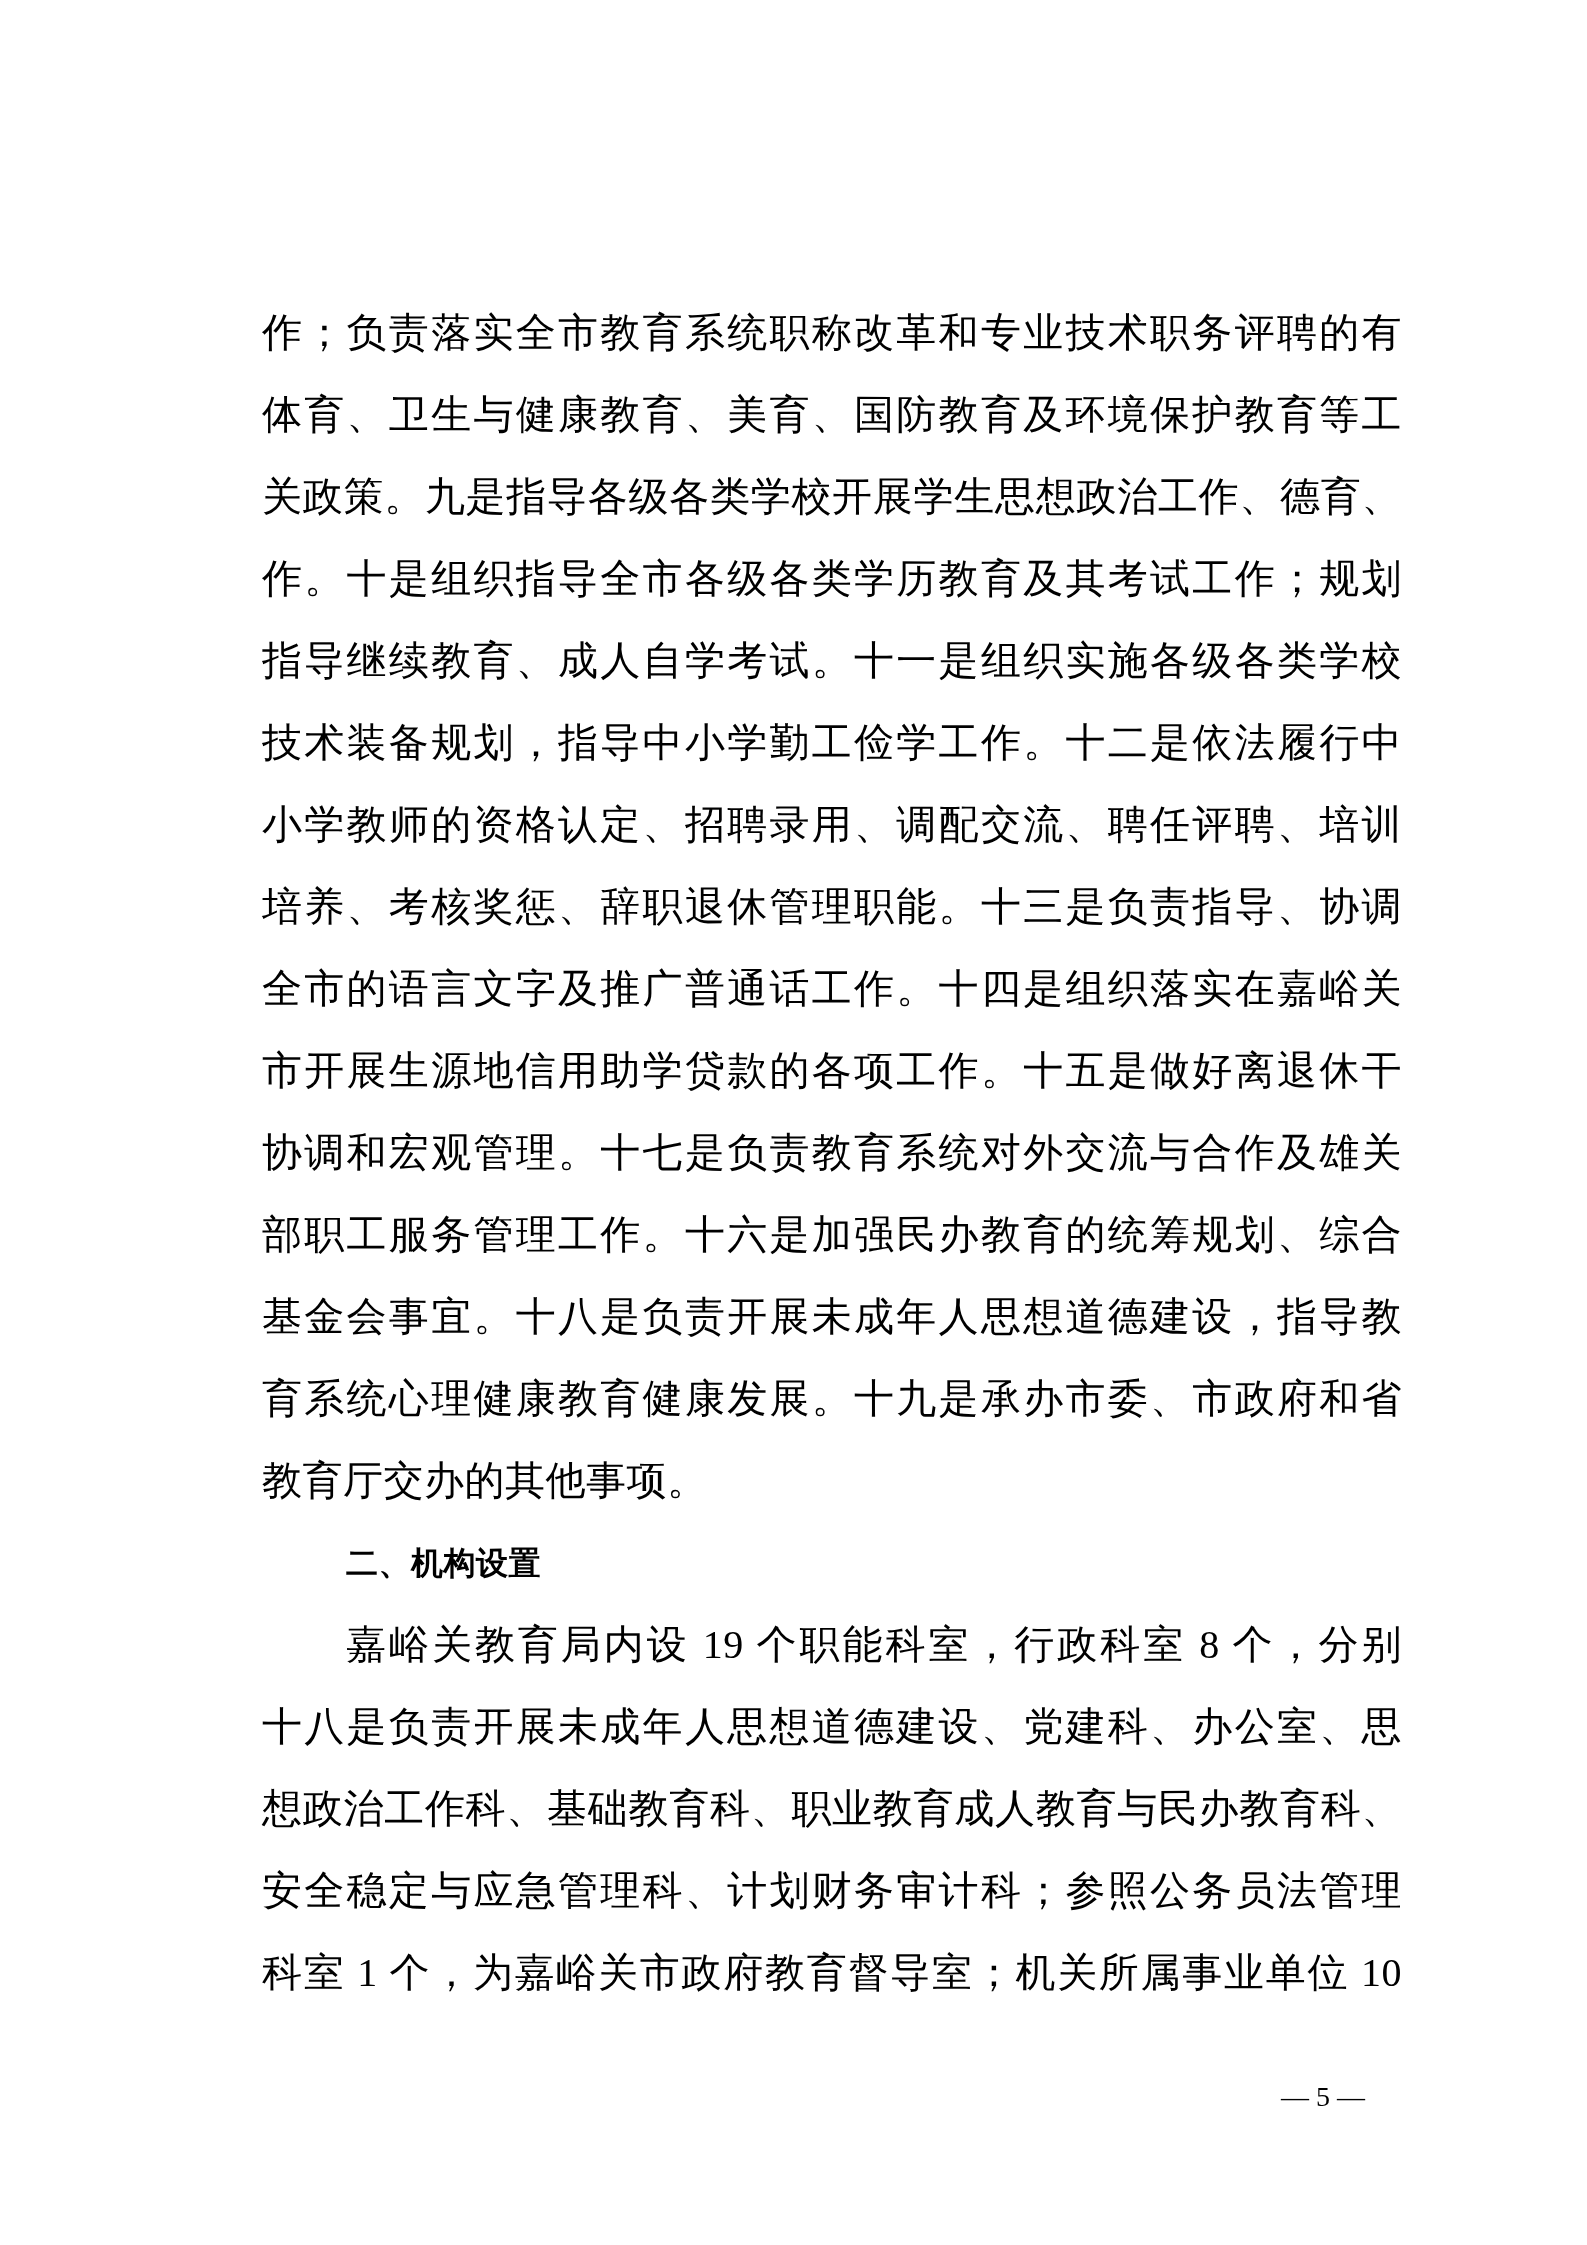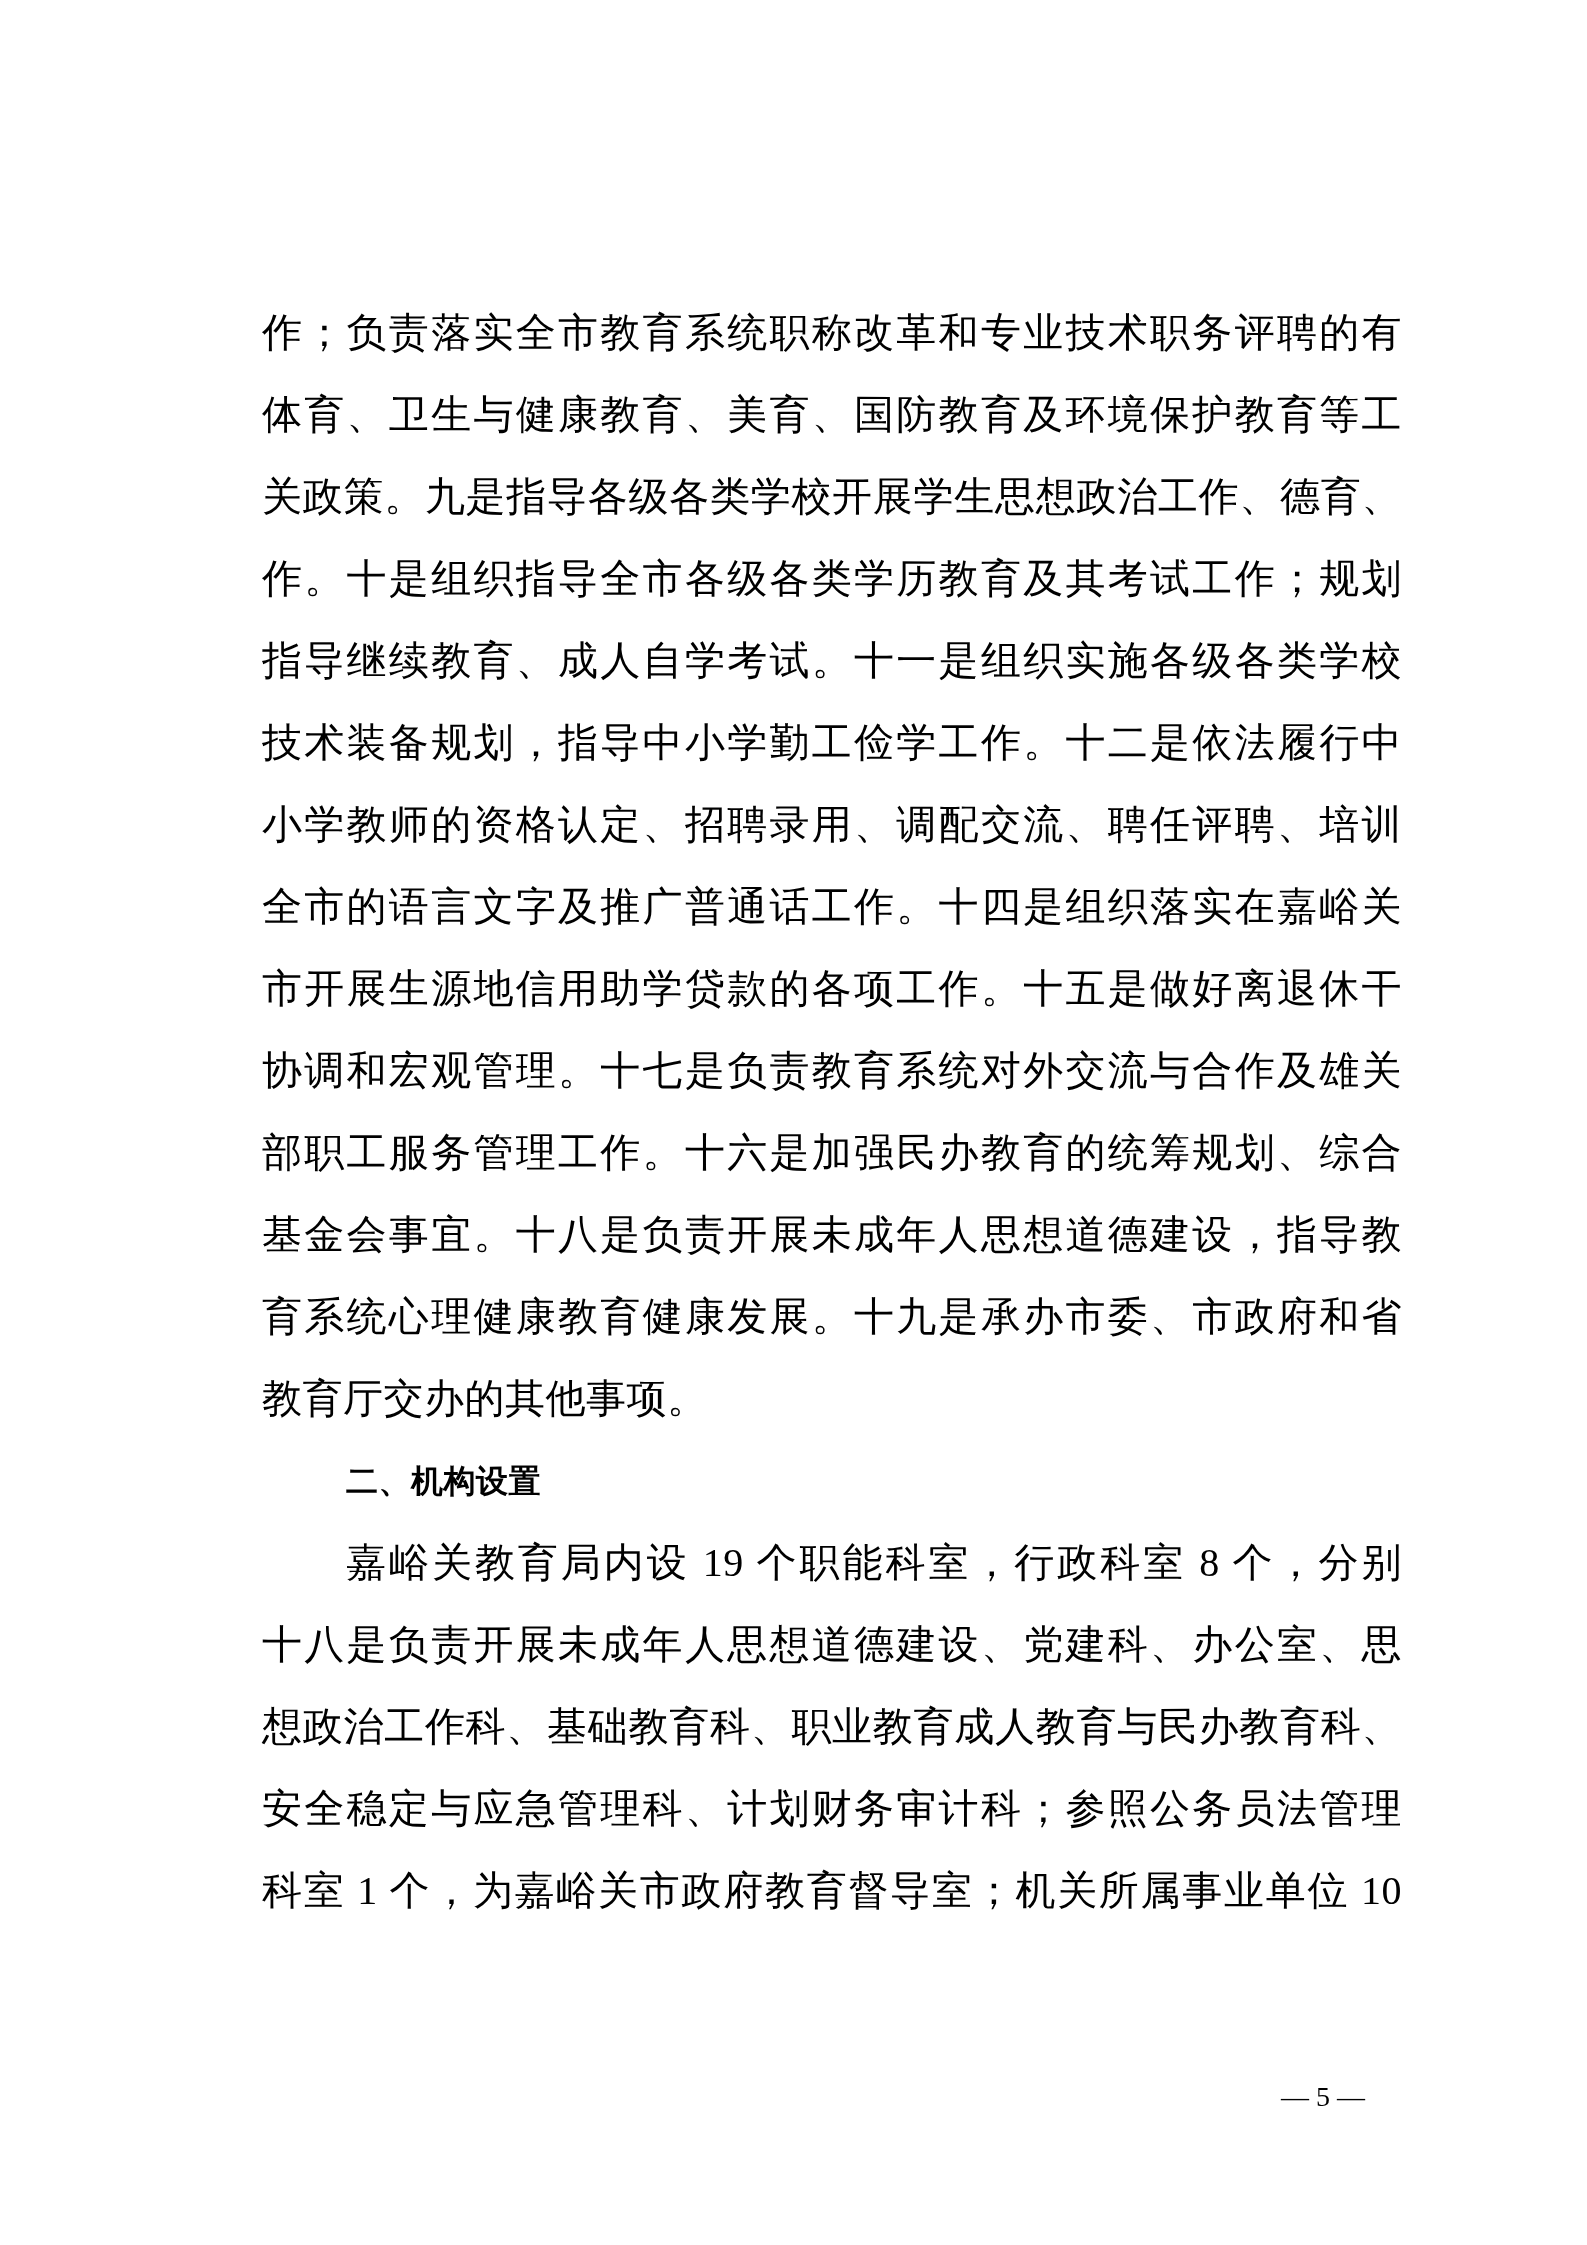--- a/index.html
+++ b/index.html
@@ -60,20 +60,21 @@
 
 <div class="page">
   <div class="text-block">
     <div class="line just">作；负责落实全市教育系统职称改革和专业技术职务评聘的有</div>
     <div class="line just">体育、卫生与健康教育、美育、国防教育及环境保护教育等工</div>
     <div class="line just">关政策。九是指导各级各类学校开展学生思想政治工作、德育、</div>
     <div class="line just">作。十是组织指导全市各级各类学历教育及其考试工作；规划</div>
     <div class="line just">指导继续教育、成人自学考试。十一是组织实施各级各类学校</div>
     <div class="line just">技术装备规划，指导中小学勤工俭学工作。十二是依法履行中</div>
     <div class="line just">小学教师的资格认定、招聘录用、调配交流、聘任评聘、培训</div>
+    <div class="line just">培养、考核奖惩、辞职退休管理职能。十三是负责指导、协调</div>
     <div class="line just">全市的语言文字及推广普通话工作。十四是组织落实在嘉峪关</div>
     <div class="line just">市开展生源地信用助学贷款的各项工作。十五是做好离退休干</div>
     <div class="line just">协调和宏观管理。十七是负责教育系统对外交流与合作及雄关</div>
     <div class="line just">部职工服务管理工作。十六是加强民办教育的统筹规划、综合</div>
     <div class="line just">基金会事宜。十八是负责开展未成年人思想道德建设，指导教</div>
     <div class="line just">育系统心理健康教育健康发展。十九是承办市委、市政府和省</div>
     <div class="line">教育厅交办的其他事项。</div>
     <div class="line heading">二、机构设置</div>
     <div class="line just indent">嘉峪关教育局内设 19 个职能科室，行政科室 8 个，分别</div>
     <div class="line just">十八是负责开展未成年人思想道德建设、党建科、办公室、思</div>

